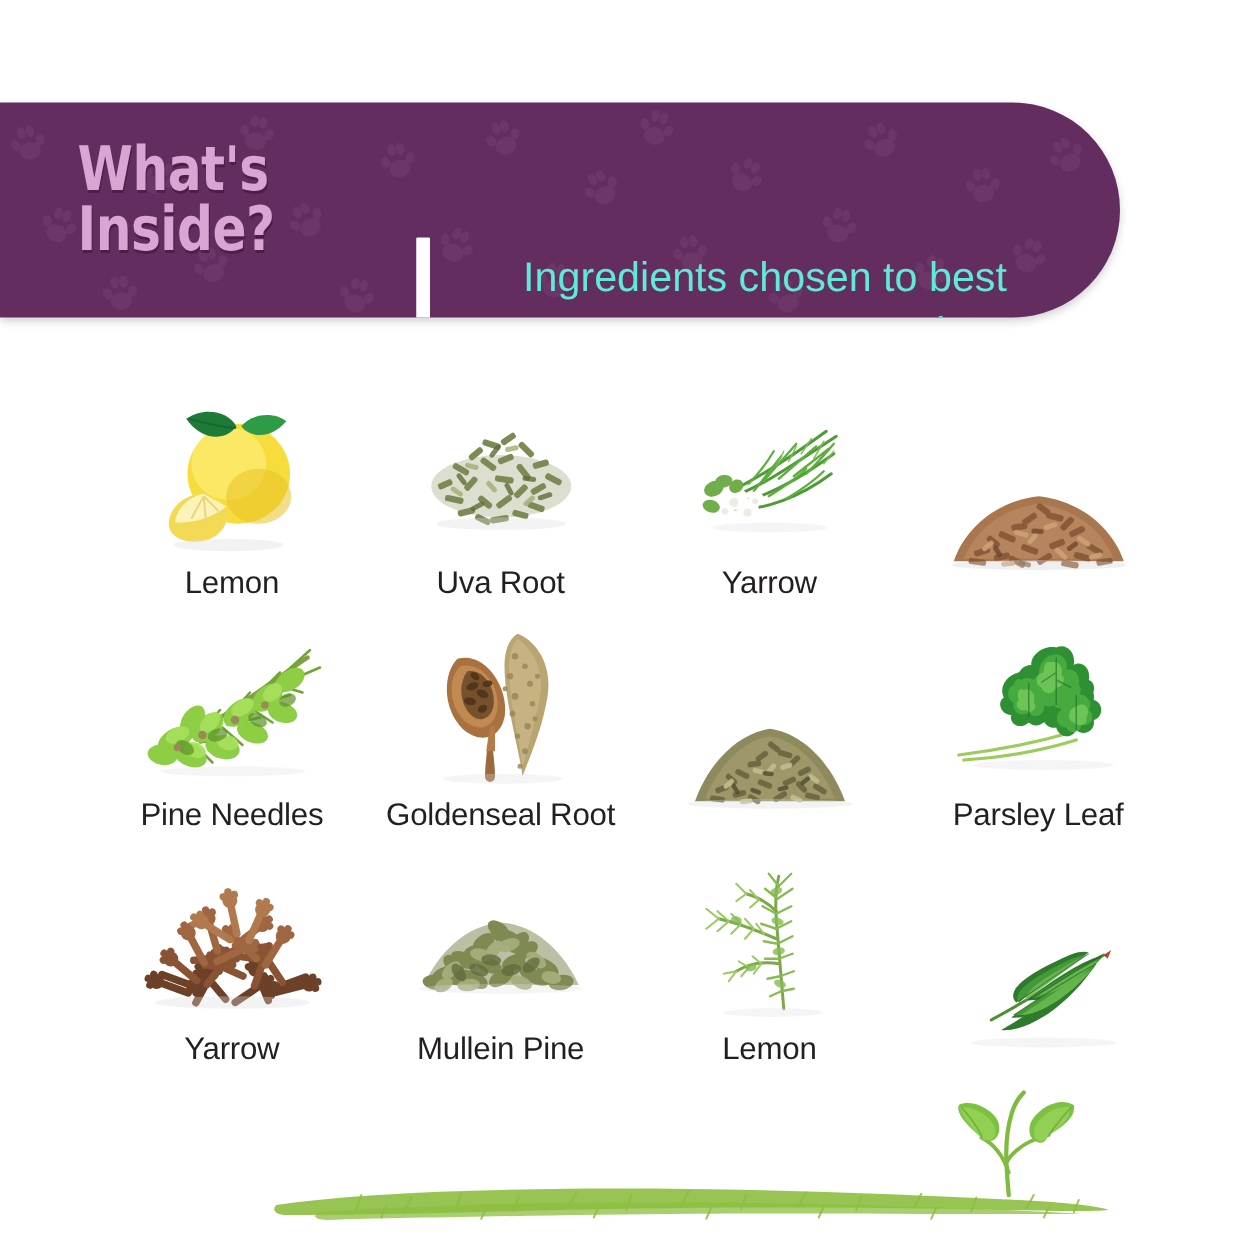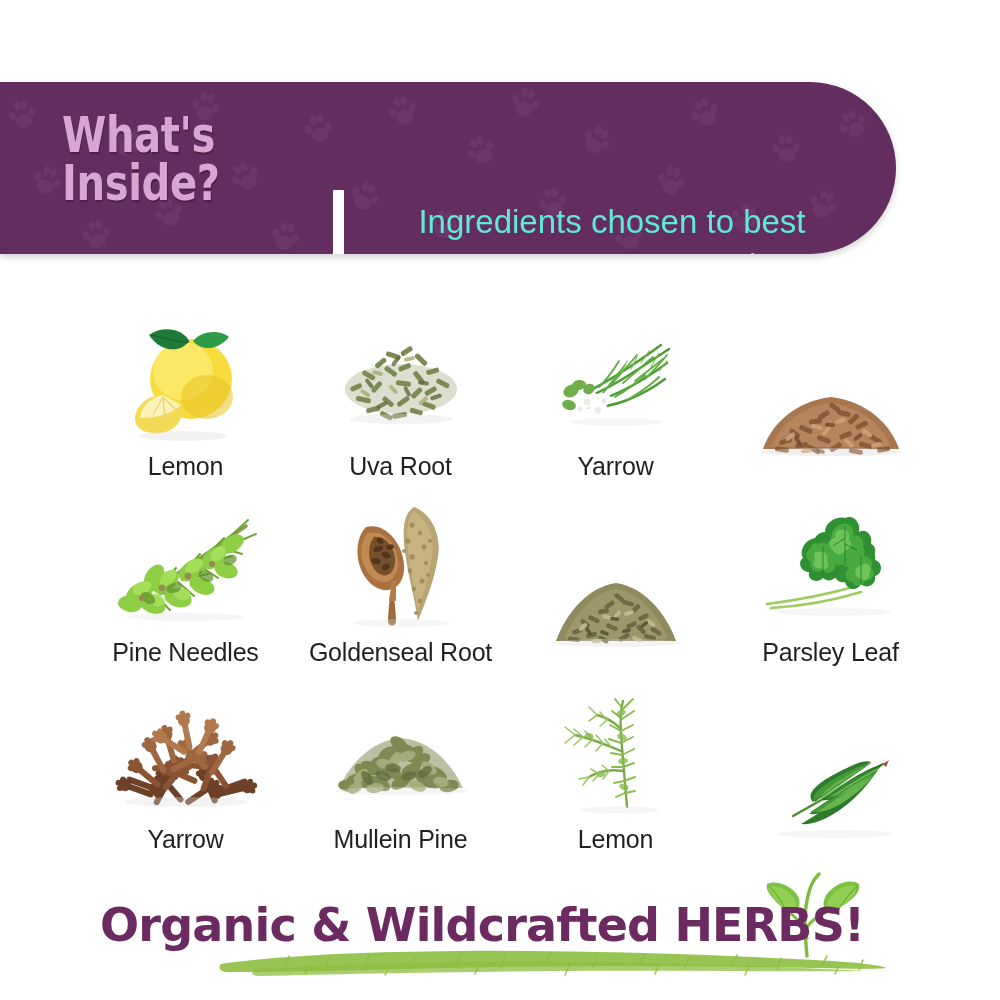--- a/index.html
+++ b/index.html
@@ -798,17 +798,16 @@
         <path d="M52 66 C48 54 42 44 30 38" stroke="#7FBB3E" stroke-width="3" fill="none" stroke-linecap="round"></path>
         <path d="M50 58 C56 48 68 40 84 36" stroke="#7FBB3E" stroke-width="3" fill="none" stroke-linecap="round"></path>
         <path d="M30 38 C16 26 10 18 12 12 C20 8 32 12 40 20 C46 26 46 36 40 40 C36 42 32 41 30 38 Z" fill="#7CC142"></path>
         <path d="M30 38 C20 28 14 20 13 14 C22 13 32 18 38 25 C43 31 42 38 38 40 C35 41 32 40 30 38 Z" fill="#95D155" opacity="0.9"></path>
         <path d="M84 36 C98 28 106 20 104 12 C94 6 80 12 72 22 C66 30 68 40 76 42 C80 43 82 40 84 36 Z" fill="#7CC142"></path>
         <path d="M84 36 C95 29 102 21 101 14 C92 12 81 18 75 26 C70 33 72 40 77 41 C80 41 82 39 84 36 Z" fill="#95D155" opacity="0.9"></path>
         <path d="M14 14 C22 22 27 30 31 38" stroke="#5FA12E" stroke-width="1.2" fill="none" opacity="0.7"></path>
         <path d="M102 14 C94 22 89 29 84 36" stroke="#5FA12E" stroke-width="1.2" fill="none" opacity="0.7"></path>
       </svg>
 
-      <div class="footer-text">Organic &amp; Wildcrafted HERBS!</div>
     </div>
   </div>
 
 </div>
 
 </body></html>

